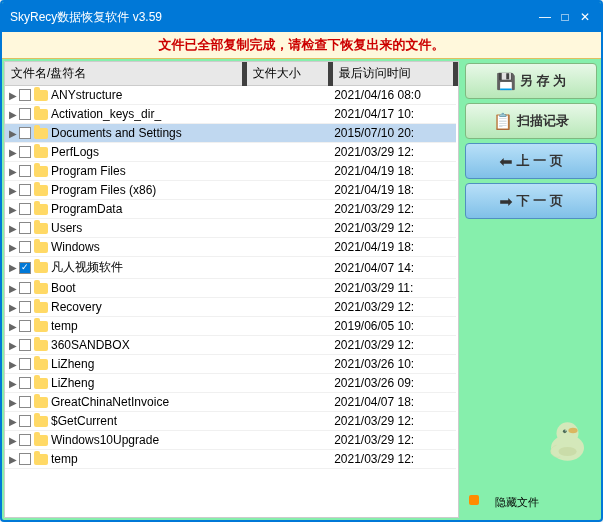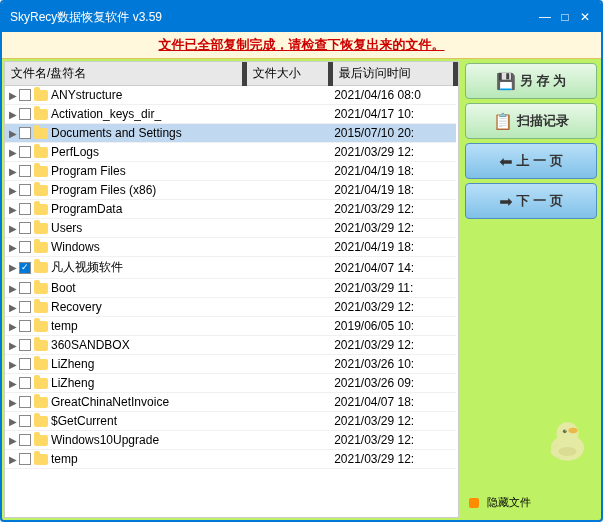--- a/index.html
+++ b/index.html
@@ -7,21 +7,21 @@
       width: 603px;
       height: 522px;
       background: #f0f0f0;
       font-family: 'Microsoft YaHei', SimSun, sans-serif;
       font-size: 12px;
       overflow: hidden;
     }
     .window {
       width: 603px;
       height: 522px;
-      background: #bef264;
+      background: #86efac;
       border: 2px solid #0078d7;
       border-radius: 4px;
       display: flex;
       flex-direction: column;
     }
     .titlebar {
       height: 30px;
       background: #0078d7;
       display: flex;
       align-items: center;
@@ -50,21 +50,20 @@
       justify-content: center;
     }
     .status-bar {
       background: #fff8dc;
       border-bottom: 1px solid #e0c060;
       padding: 4px 8px;
       text-align: center;
       color: #cc0000;
       font-size: 13px;
       font-weight: bold;
-      text-decoration: underline;
     }
     .main-content {
       display: flex;
       flex: 1;
       overflow: hidden;
     }
     .file-list-area {
       flex: 1;
       display: flex;
       flex-direction: column;
@@ -204,22 +203,22 @@
       width: 55px;
       height: 55px;
       opacity: 0.7;
     }
     .legend-area {
       margin-top: auto;
       padding: 4px;
     }
     .legend-item {
       display: flex;
-      align-items: center;
-      gap: 8px;
+      align-items: flex-start;
+      gap: 16px;
       font-size: 11px;
       margin-bottom: 2px;
       margin-top: 12px;
     }
     .legend-dot {
       width: 10px;
       height: 10px;
       border-radius: 2px;
     }
     .watermark {

